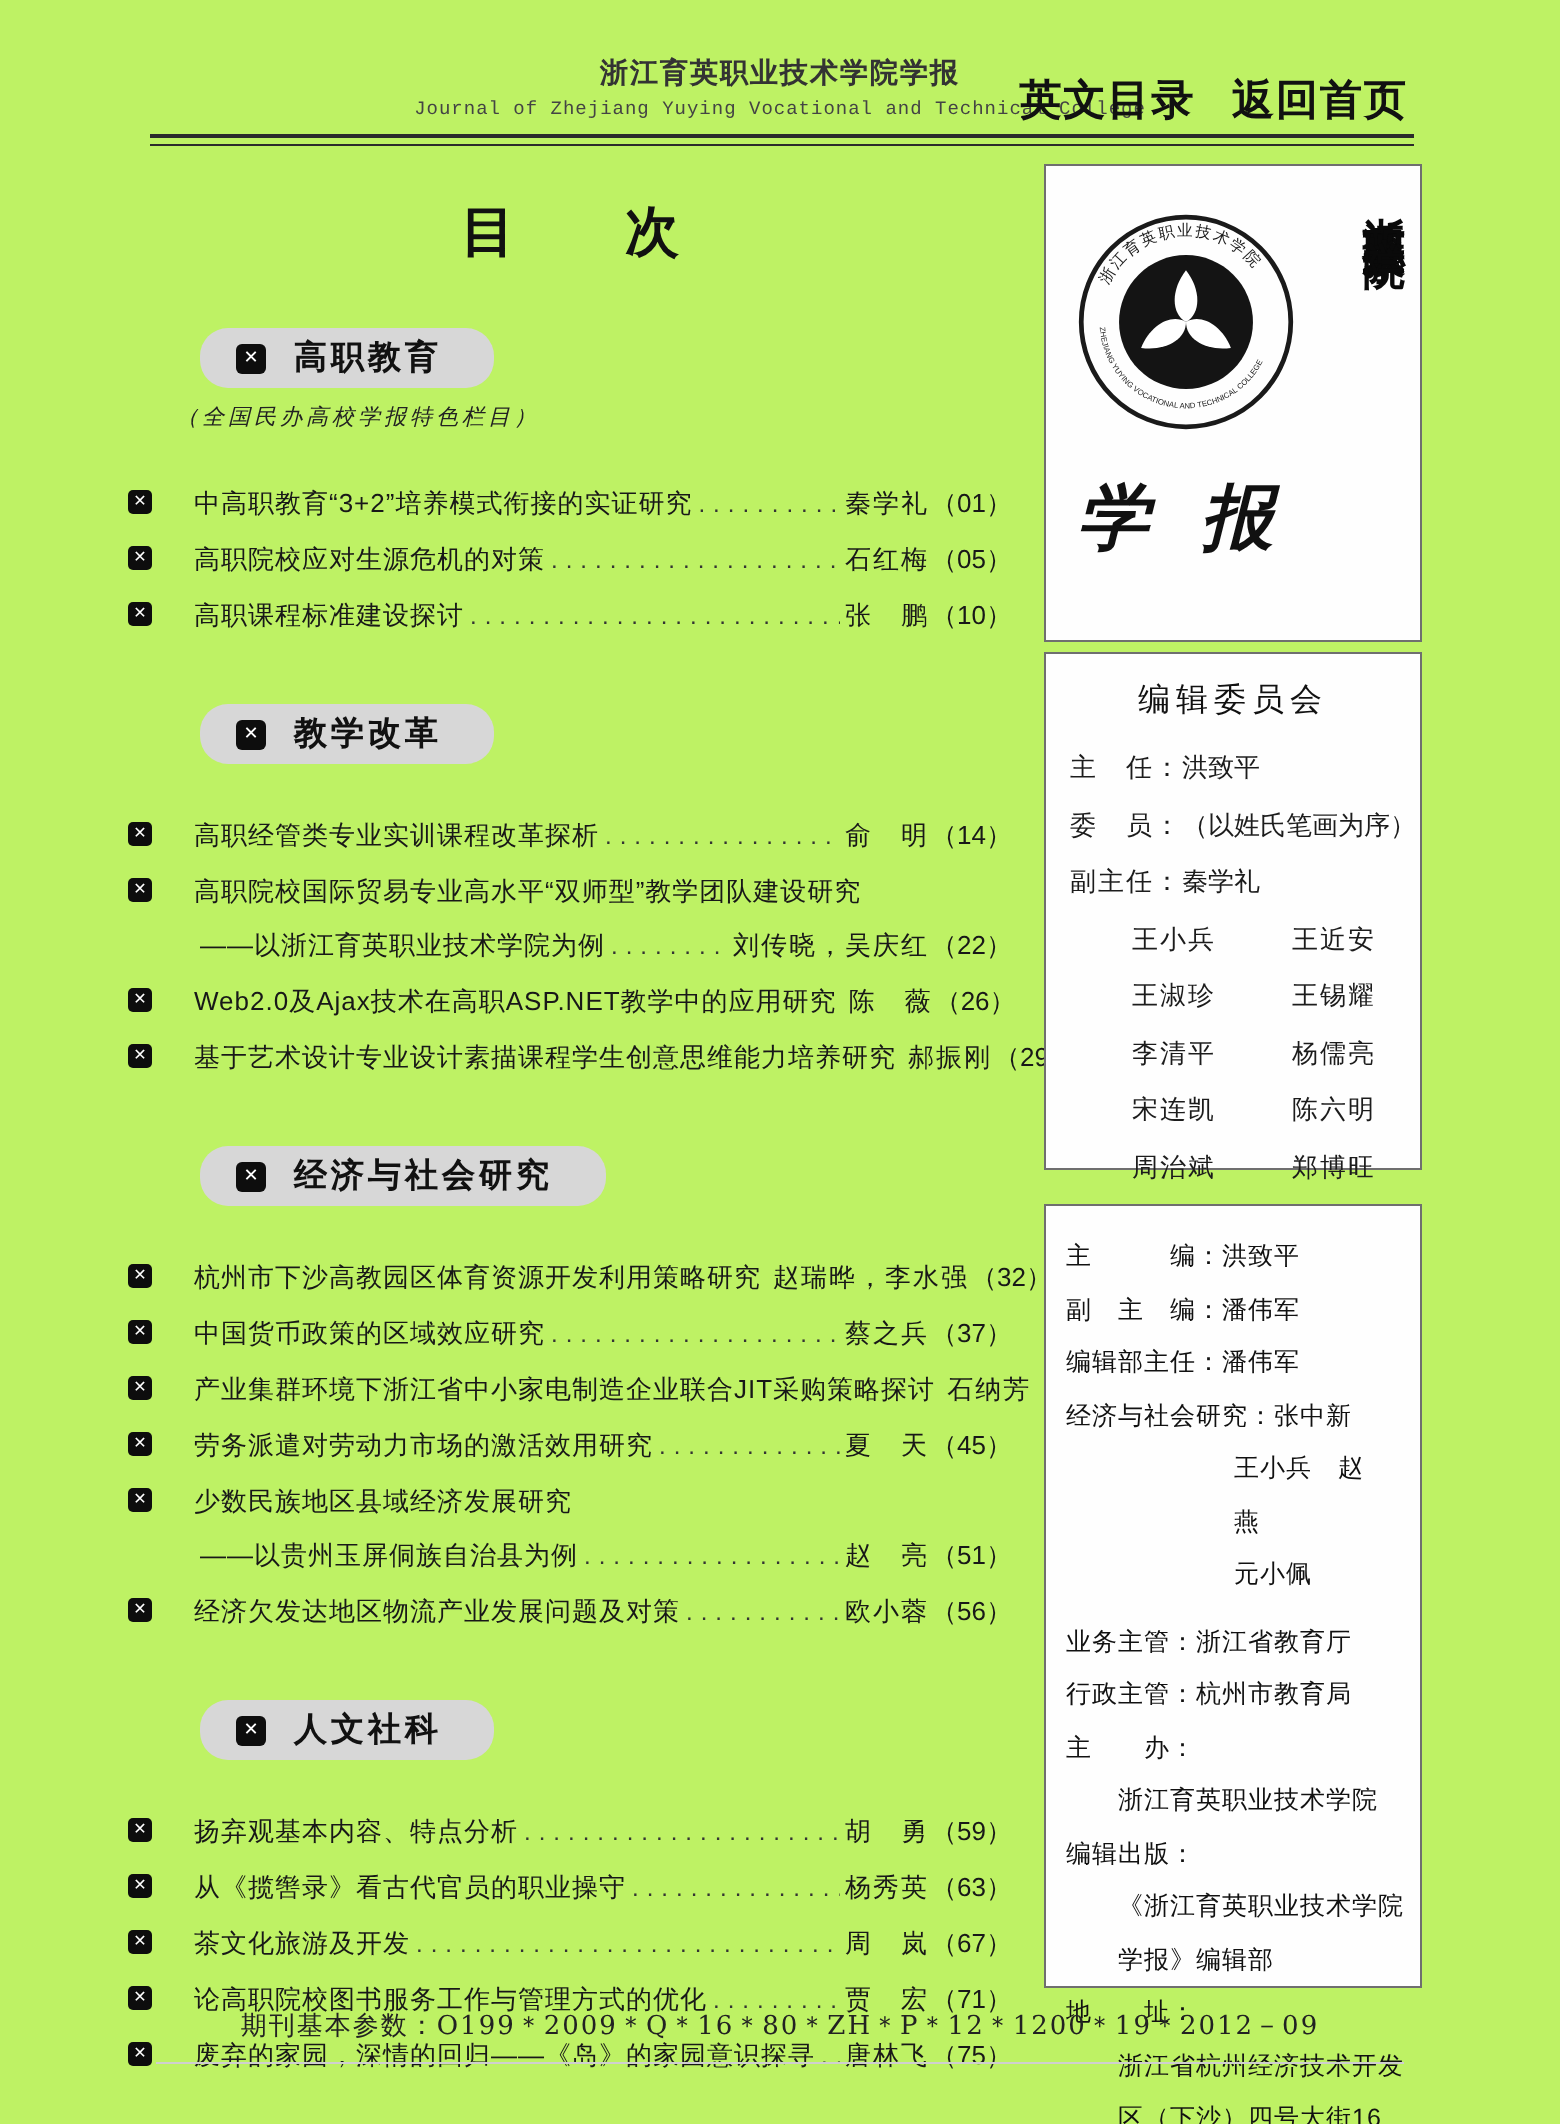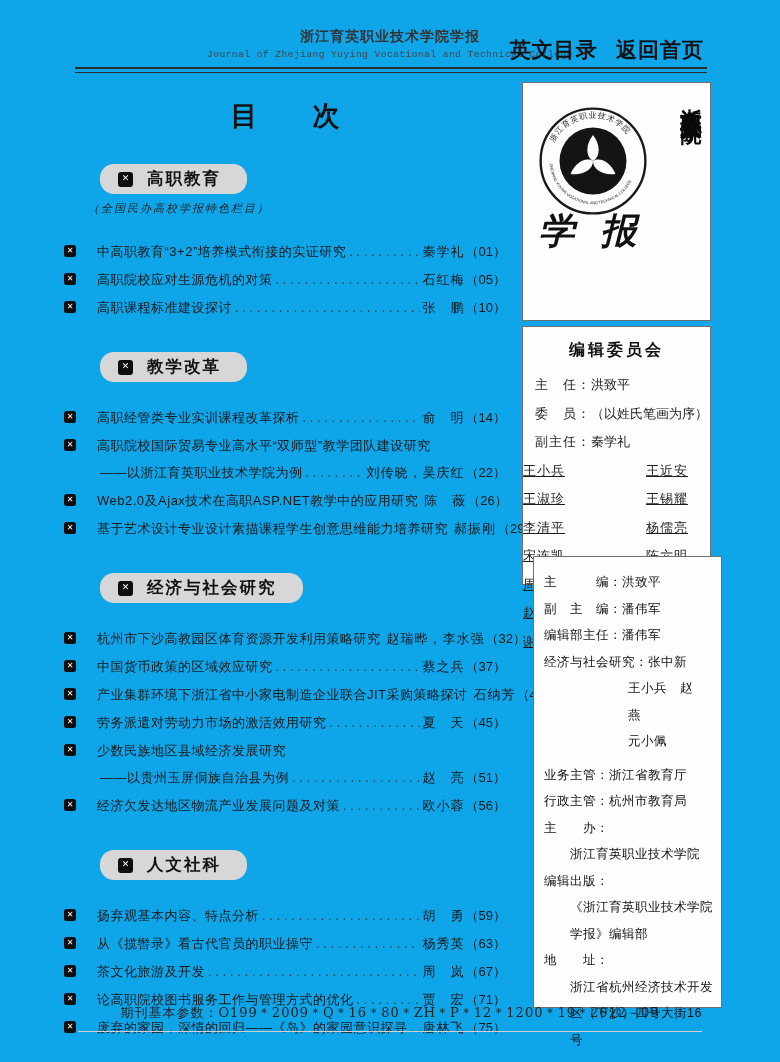--- a/index.html
+++ b/index.html
@@ -1,16 +1,16 @@
 <!DOCTYPE html>
 <html><head>
 <meta charset="utf-8">
 <style>
   html,body{margin:0;padding:0;background:#e9e9e9;}
-  .page{position:relative;width:780px;height:1062px;background:#0ea5e9;margin:0 auto;
+  .page{position:relative;width:780px;height:1062px;background:#bef264;margin:0 auto;
         font-family:"Liberation Sans",sans-serif;color:#1c1c1c;overflow:hidden;}
 
   
   .hdr-center{position:absolute;left:90px;top:28px;width:600px;text-align:center;}
   .hdr-zh{font-size:14px;font-weight:bold;letter-spacing:1px;color:#333;}
   .hdr-en{font-size:9.5px;letter-spacing:.5px;color:#444;margin-top:3px;
           font-family:"Liberation Mono","DejaVu Sans Mono",monospace;}
   .hdr-links{position:absolute;right:76px;top:36px;font-size:21px;font-weight:bold;
              font-family:"DejaVu Serif",serif;color:#111;letter-spacing:1px;white-space:nowrap;}
   .hdr-links a{color:#111;text-decoration:none;margin-left:10px;cursor:pointer;}
@@ -43,39 +43,39 @@
   .sq-icon.sm{width:12px;height:12px;border-radius:2.5px;margin-right:21px;top:1px;}
   .sq-icon.lg{width:15px;height:15px;border-radius:3px;}
   .sq-icon::before{content:"✕";position:absolute;left:0;right:0;top:50%;
         transform:translateY(-52%);color:#fff;text-align:center;font-size:8px;line-height:1;}
   .sq-icon.lg::before{font-size:9px;}
 
   
   .sbox{position:absolute;left:522px;width:189px;border:1px solid #6f6f6f;background:#fefefe;box-sizing:border-box;}
   #box-masthead{top:82px;height:239px;}
   #box-committee{top:326px;height:259px;}
-  #box-staff{top:556px;height:452px;margin-left:11px;}
+  #box-staff{top:602px;height:392px;}
 
   .vtitle{position:absolute;top:9px;bottom:9px;right:5px;writing-mode:vertical-rl;
           font-size:21px;font-weight:bold;letter-spacing:1.5px;color:#0a0a0a;
           display:flex;align-items:center;}
   .seal{position:absolute;left:16px;top:24px;width:108px;height:108px;}
-  .script-title{position:absolute;left:0;top:124px;width:145px;text-align:center;
+  .script-title{position:absolute;left:0;top:152px;width:145px;text-align:center;
           font-family:"DejaVu Serif",serif;font-style:italic;font-weight:bold;
           font-size:36px;letter-spacing:26px;padding-left:10px;box-sizing:border-box;color:#111;}
   .issue{position:absolute;left:0;top:183px;width:148px;text-align:center;
          font-weight:bold;font-size:13.5px;line-height:22px;color:#0a0a0a;letter-spacing:.5px;}
 
-  .box-title{text-align:center;font-size:16px;font-weight:bold;letter-spacing:3px;
+  .box-title{text-align:center;font-size:16px;font-weight:normal;letter-spacing:3px;
              margin-top:13px;color:#111;}
   .kaiti{font-family:"DejaVu Serif",serif;}
   .cmt-rows{margin:10px 0 0 12px;font-size:13px;line-height:28.5px;}
   .cmt-row .cl{letter-spacing:1px;}
   .cmt-members{font-size:13px;line-height:28.5px;}
-  .cmt-mline{display:flex;justify-content:space-between;gap:16px;text-decoration:underline;}
+  .cmt-mline{display:flex;justify-content:flex-end;gap:16px;}
   .cmt-mline span{display:inline-block;width:64px;letter-spacing:1px;}
 
   .staff{margin:12px 8px 0 10px;font-size:12.5px;line-height:26.5px;color:#111;}
   .staff-line{display:flex;align-items:baseline;}
   .staff-line .sl{white-space:nowrap;letter-spacing:.5px;}
   .staff-line .sv{letter-spacing:.5px;}
   .staff-line.ind1{padding-left:26px;display:block;}
   .staff-line.ind2{padding-left:84px;}
   .staff-line.gap{margin-top:7px;}
 

